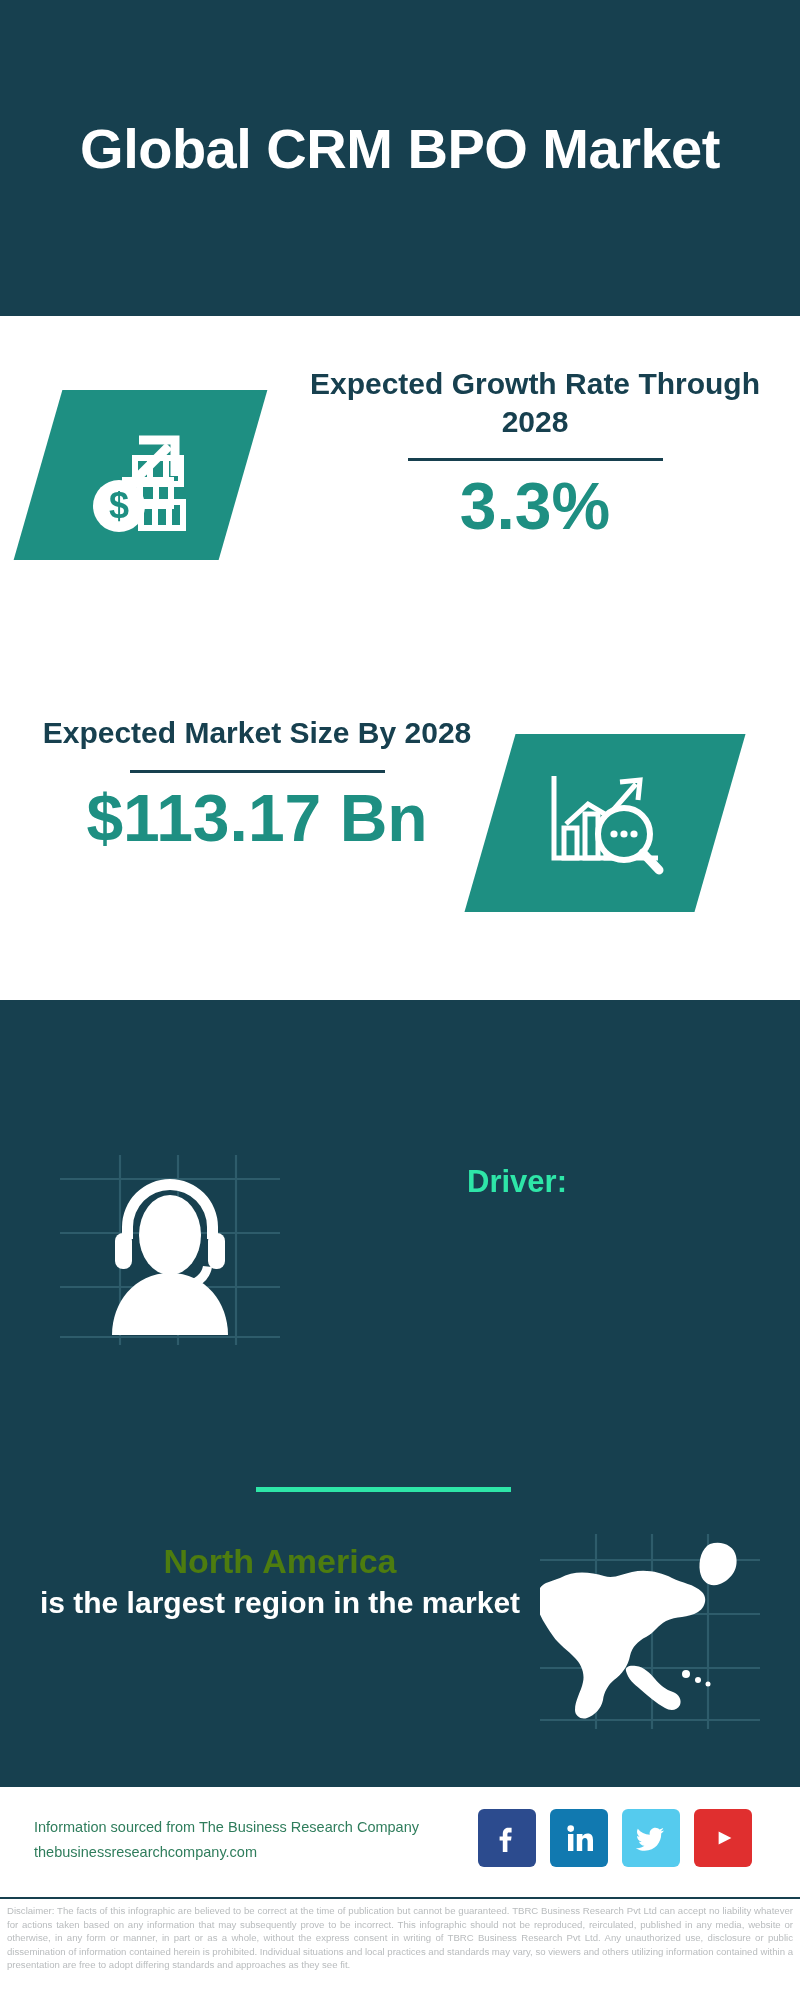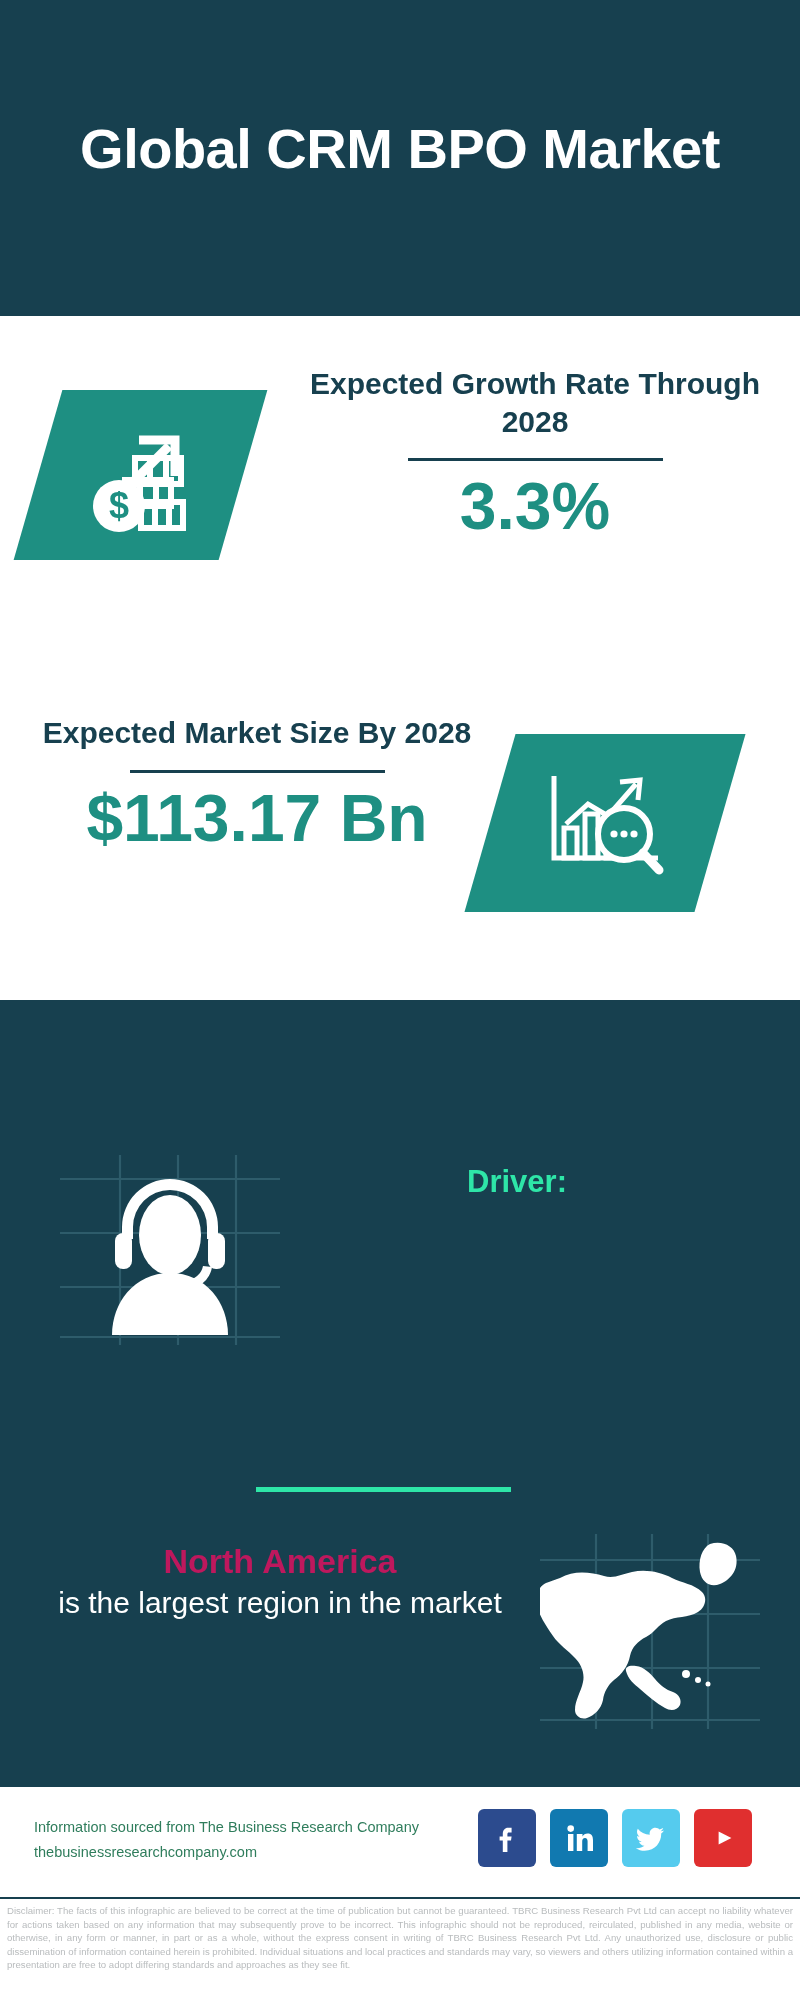--- a/index.html
+++ b/index.html
@@ -72,22 +72,22 @@
   .driver-label { color:#2EE6A8; font-size:31px; font-weight:bold; line-height:1.2; }
   .driver-body { color:#ffffff; font-size:26px; font-weight:bold; line-height:1.3; margin-top:12px; }
 
   .mint-divider {
     position:absolute; left:256px; top:1487px; width:255px; height:5px; background:#2EE6A8;
   }
 
   
   .region-wrap { position:absolute; left:0; top:1530px; width:800px; height:220px; }
   .region-text { position:absolute; left:20px; top:10px; width:520px; text-align:center; }
-  .region-name { color:#be185d; font-size:34px; font-weight:bold; line-height:1.25; }
-  .region-sub { color:#ffffff; font-size:30px; font-weight:normal; line-height:1.3; }
+  .region-name { color:#4d7c0f; font-size:34px; font-weight:bold; line-height:1.25; }
+  .region-sub { color:#ffffff; font-size:30px; font-weight:bold; line-height:1.3; }
   .region-map { position:absolute; left:540px; top:4px; width:220px; height:195px; }
 
   
   .footer {
     position:absolute; left:0; top:1785px; width:800px; height:110px;
     background:#ffffff; border-top:2px solid #17404F;padding-left:15px;
   }
   .footer-src {
     position:absolute; left:34px; top:28px; width:470px;
     color:#2F7D5C; font-size:14.5px; line-height:1.75;

